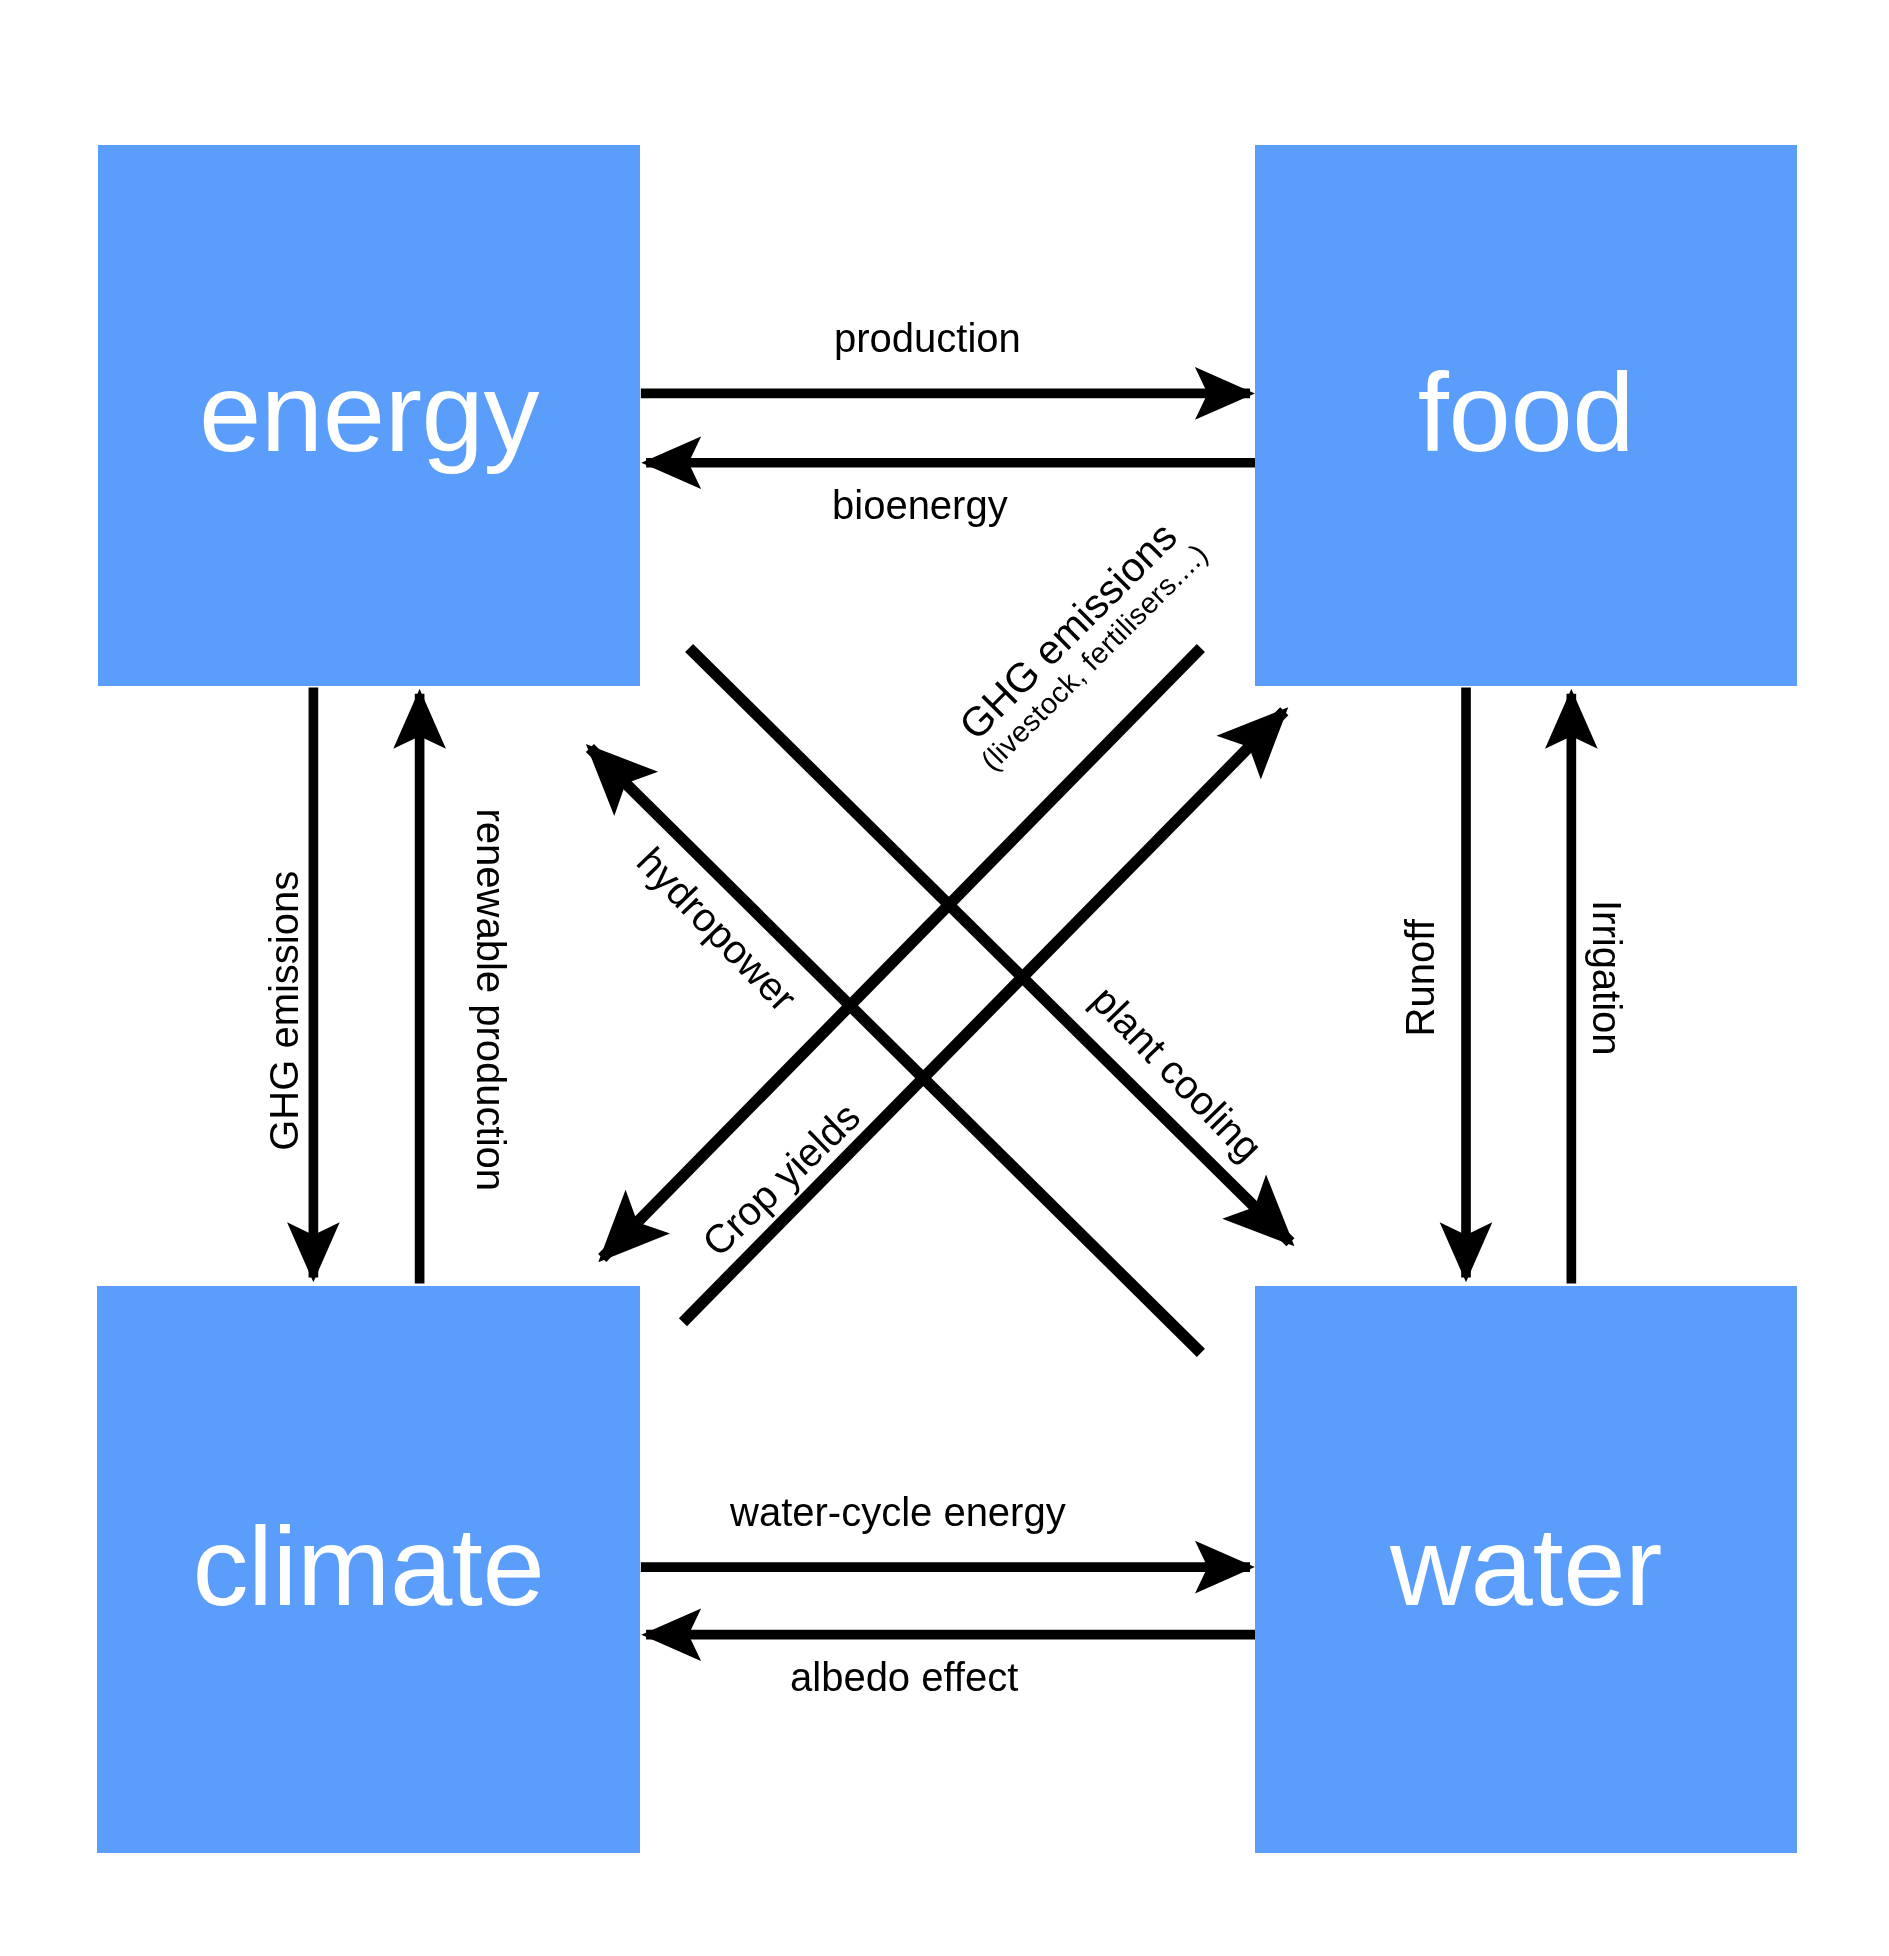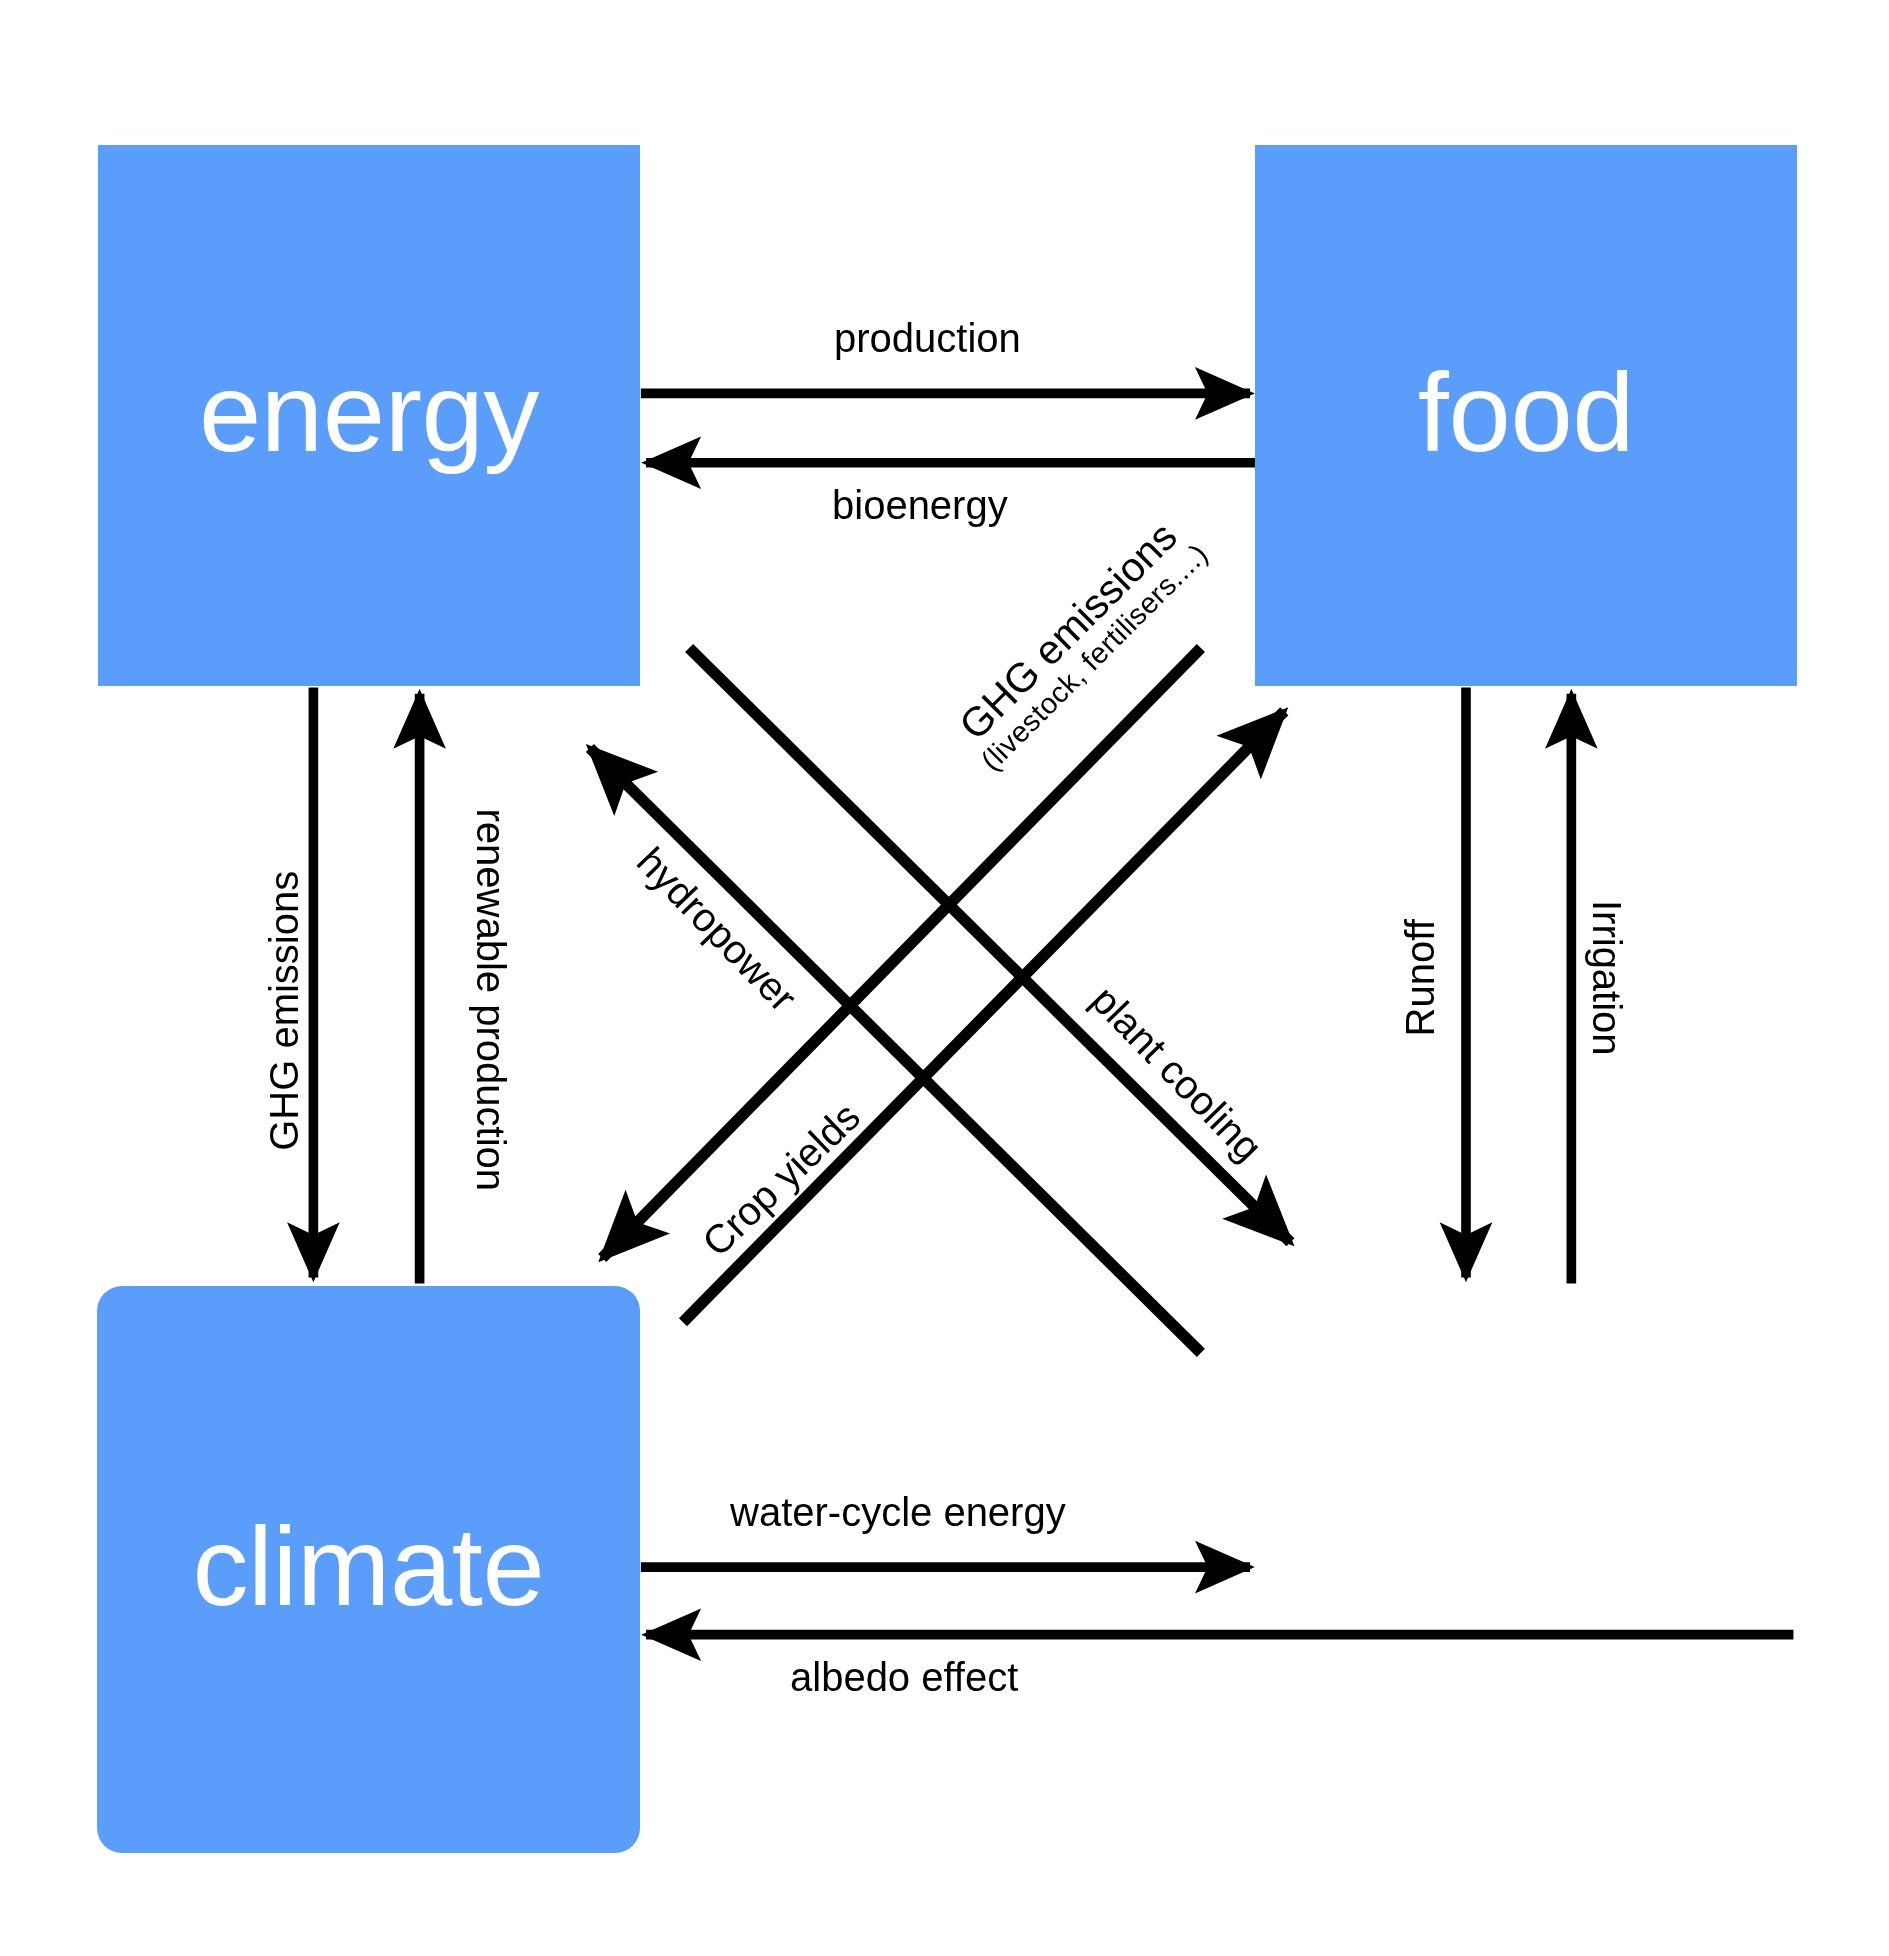--- a/index.html
+++ b/index.html
@@ -24,21 +24,21 @@
   .node .node-label{
     color:#ffffff;
     font-size:112px;
     font-weight:400;
     white-space:nowrap;
     display:block;
     transform:translateY(-3.5px);
   }
   #node-energy {left:98px; top:145px;  width:542px; height:541px;}
   #node-food   {left:1255px;top:145px;  width:542px; height:541px;text-align:center;}
-  #node-climate{left:97px; top:1286px; width:543px; height:567px;border-radius:25px;}
+  #node-climate{left:97px; top:1286px; width:543px; height:567px;}
   #node-water  {left:1255px;top:1286px; width:542px; height:567px;}
 
   
   #arrows{position:absolute;left:0;top:0;width:1890px;height:1957px;pointer-events:none;}
 
   
   .elabel{
     position:absolute;
     color:#000000;
     font-size:40px;
@@ -88,20 +88,23 @@
 
   <div class="node" id="node-energy" style="background: rgb(91, 157, 251);">
     <span class="node-label">energy</span>
   </div>
   <div class="node" id="node-food" style="background: rgb(91, 157, 251);">
     <span class="node-label">food</span>
   </div>
   <div class="node" id="node-climate" style="background: rgb(91, 157, 251);">
     <span class="node-label">climate</span>
   </div>
+  <div class="node" id="node-water" style="background: rgb(91, 157, 251);">
+    <span class="node-label">water</span>
+  </div>
 
   <div class="elabel" style="left:834px;top:318px;">production</div>
 
   <div class="elabel" style="left:832px;top:485px;">bioenergy</div>
 
   <div class="elabel" style="left:136px;top:990px;width:298px;text-align:center;transform:rotate(-90deg);transform-origin:50% 50%;">GHG emissions</div>
 
   <div class="elabel" style="left:258px;top:979px;width:465px;text-align:center;transform:rotate(90deg);transform-origin:50% 50%;">renewable production</div>
 
   <div class="elabel" style="left:1333px;top:957px;width:176px;text-align:center;transform:rotate(-90deg);transform-origin:50% 50%;">Runoff</div>

